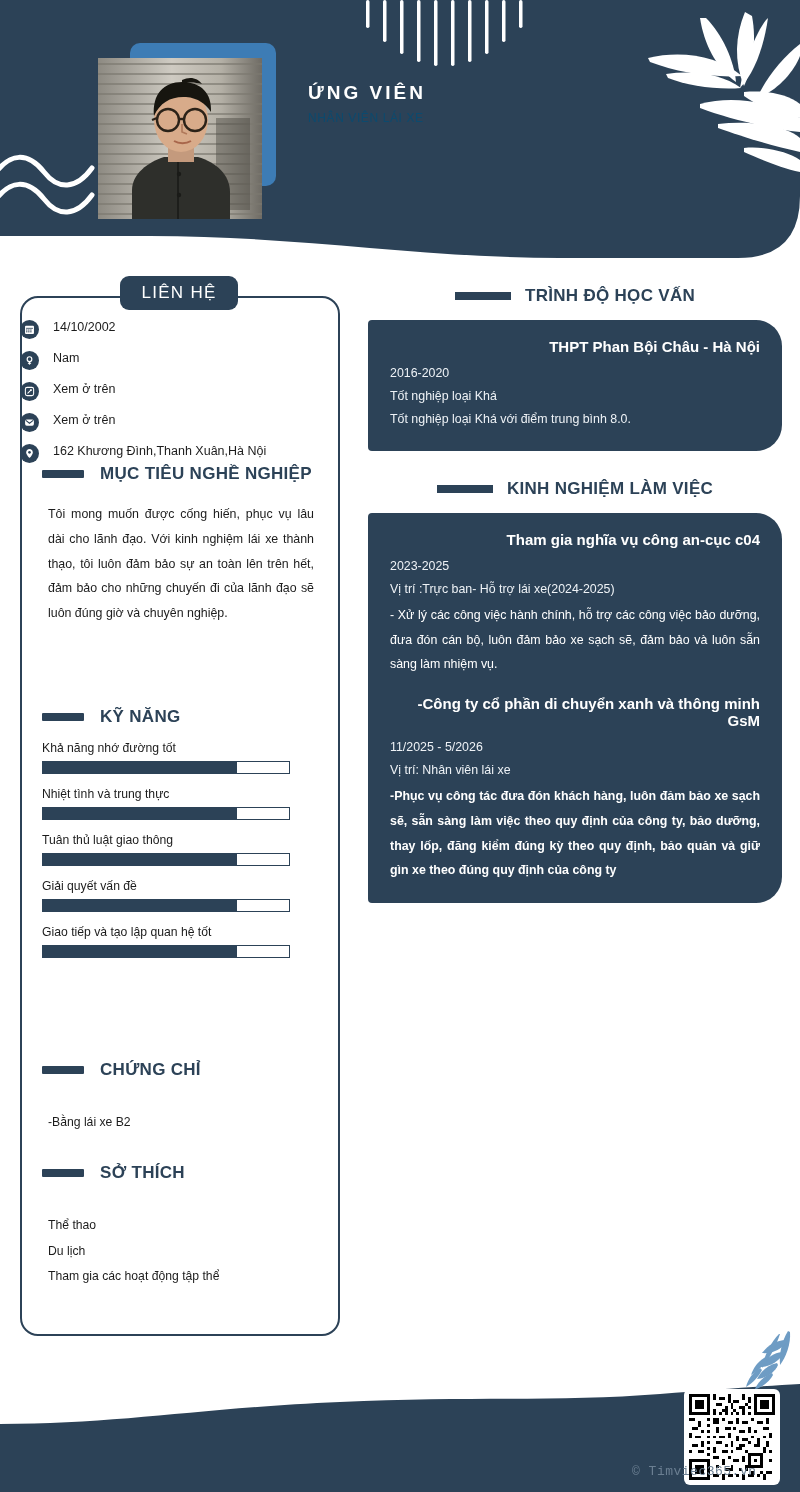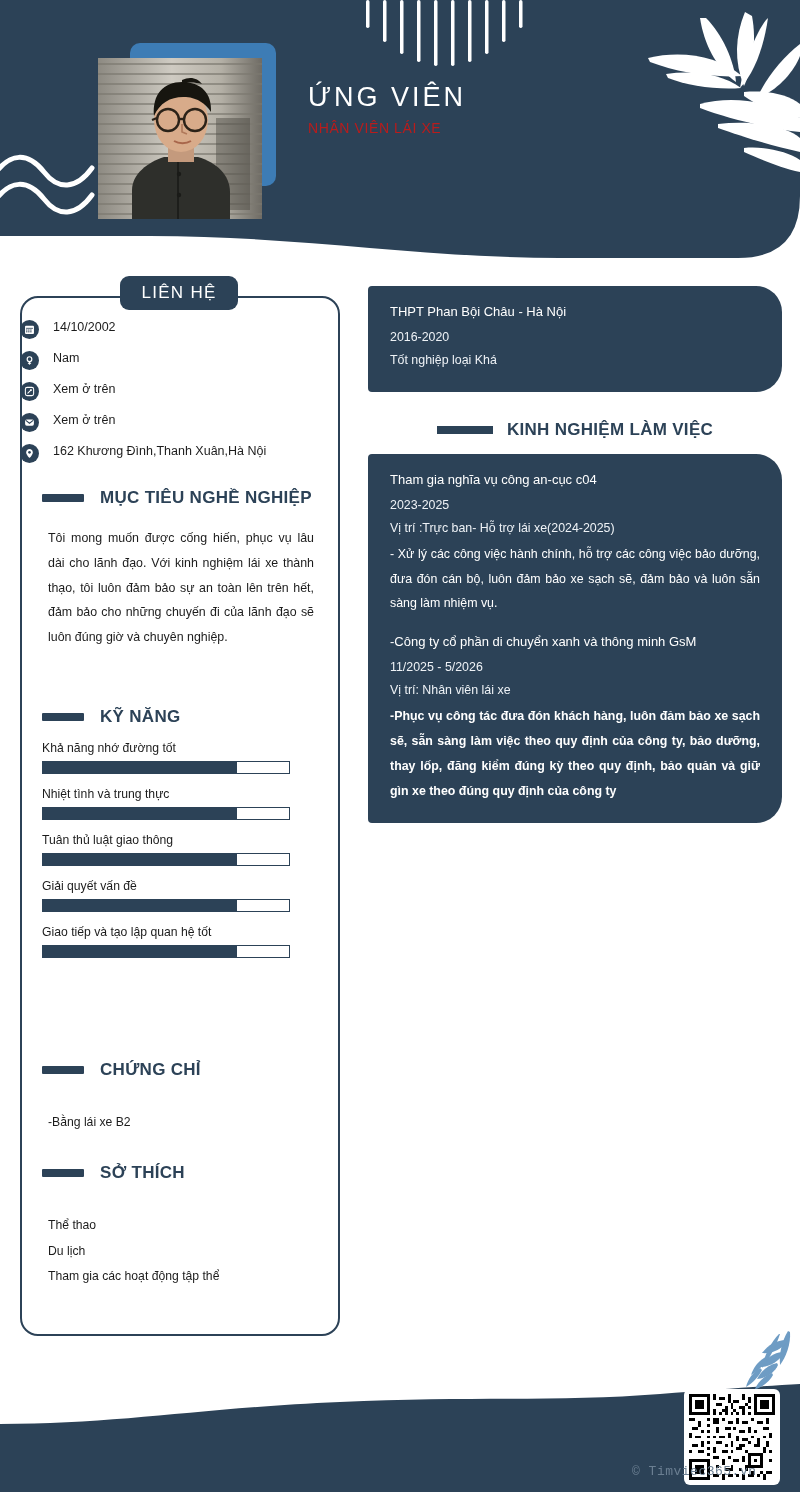--- a/index.html
+++ b/index.html
@@ -32,26 +32,26 @@
     position: absolute; left: 98px; top: 58px;
     width: 164px; height: 161px;
     overflow: hidden;
     background: #2b3b3a;
   }
   .photo-svg { display: block; }
   .name-block {
     position: absolute; left: 308px; top: 82px;
   }
   .cand-name {
-    font-size: 27px; font-weight: 400; letter-spacing: 3px;
+    font-size: 19px; font-weight: 700; letter-spacing: 3px;
     color: #ffffff; line-height: 1.15;
   }
   .cand-role {
-    font-size: 14px; letter-spacing: 0.6px;
-    color: #b91c1c; margin-top: 7px;
+    font-size: 12px; letter-spacing: 0.6px;
+    color: #0c4a6e; margin-top: 7px;
   }
 
   
   .left-col {
     position: absolute; left: 20px; top: 296px;
     width: 320px; height: 1040px;
     border: 2.5px solid #2c4257;
     border-radius: 18px;
     background: #ffffff;
   }
@@ -135,21 +135,21 @@
   .rhead .rtitle {
     font-size: 17px; font-weight: 700; color: #2c4257;
     letter-spacing: 0.3px;
   }
   .dark-card {
     background: #2c4257; color: #ffffff;
     border-radius: 4px 26px 26px 4px;
     padding: 18px 22px 20px 22px;
   }
   .card-title {
-    font-size: 13px; font-weight: 400; margin-bottom: 7px;
+    font-size: 15px; font-weight: 700; margin-bottom: 7px; text-align: right;
   }
   .card-line {
     font-size: 12.4px; line-height: 1.85; color: #eef2f6;
   }
   .card-para {
     font-size: 12.4px; line-height: 2.0; color: #ffffff;
     text-align: justify; margin-top: 2px;
   }
   .card-para.bold { font-weight: 700; }
   .blk-gap { height: 18px; }
@@ -351,21 +351,21 @@
         <svg width="11" height="11" viewBox="0 0 16 16" fill="#ffffff">
           <path d="M8,1.6 C5.3,1.6 3.2,3.7 3.2,6.4 C3.2,9.8 8,14.4 8,14.4
                    C8,14.4 12.8,9.8 12.8,6.4 C12.8,3.7 10.7,1.6 8,1.6 Z"></path>
           <circle cx="8" cy="6.3" r="1.9" fill="#2c4257"></circle>
         </svg>
       </span>
       <span class="ctext">162 Khương Đình,Thanh Xuân,Hà Nội</span>
     </div>
   </div>
 
-  <div style="position:absolute;left:20px;top:488px;width:320px;">
+  <div style="position:absolute;left:20px;top:464px;width:320px;">
     <div class="lhead">
       <span class="dash"></span>
       <span class="ltitle">MỤC TIÊU NGHỀ NGHIỆP</span>
     </div>
     <div class="objective-text">Tôi mong muốn được cống hiến, phục vụ lâu dài cho lãnh đạo. Với kinh nghiệm lái xe thành thạo, tôi luôn đảm bảo sự an toàn lên trên hết, đảm bảo cho những chuyến đi của lãnh đạo sẽ luôn đúng giờ và chuyên nghiệp.</div>
   </div>
 
   <div style="position:absolute;left:20px;top:707px;width:266px;">
     <div class="lhead">
       <span class="dash"></span>
@@ -423,24 +423,29 @@
     <div class="simple-list" id="hobby-list">
         <div class="li">Thể thao</div>
         <div class="li">Du lịch</div>
         <div class="li">Tham gia các hoạt động tập thể</div>
       </div>
   </div>
 
   <div class="right-col">
 
     <div>
+      <div class="rhead">
+        <span class="dash"></span>
+        <span class="rtitle">TRÌNH ĐỘ HỌC VẤN</span>
+      </div>
       <div class="dark-card">
         <div class="card-title">THPT Phan Bội Châu - Hà Nội</div>
         <div class="card-line">2016-2020</div>
         <div class="card-line">Tốt nghiệp loại Khá</div>
+        <div class="card-line">Tốt nghiệp loại Khá với điểm trung bình 8.0.</div>
       </div>
     </div>
 
     <div class="exp-section">
       <div class="rhead">
         <span class="dash"></span>
         <span class="rtitle">KINH NGHIỆM LÀM VIỆC</span>
       </div>
       <div class="dark-card">
 

